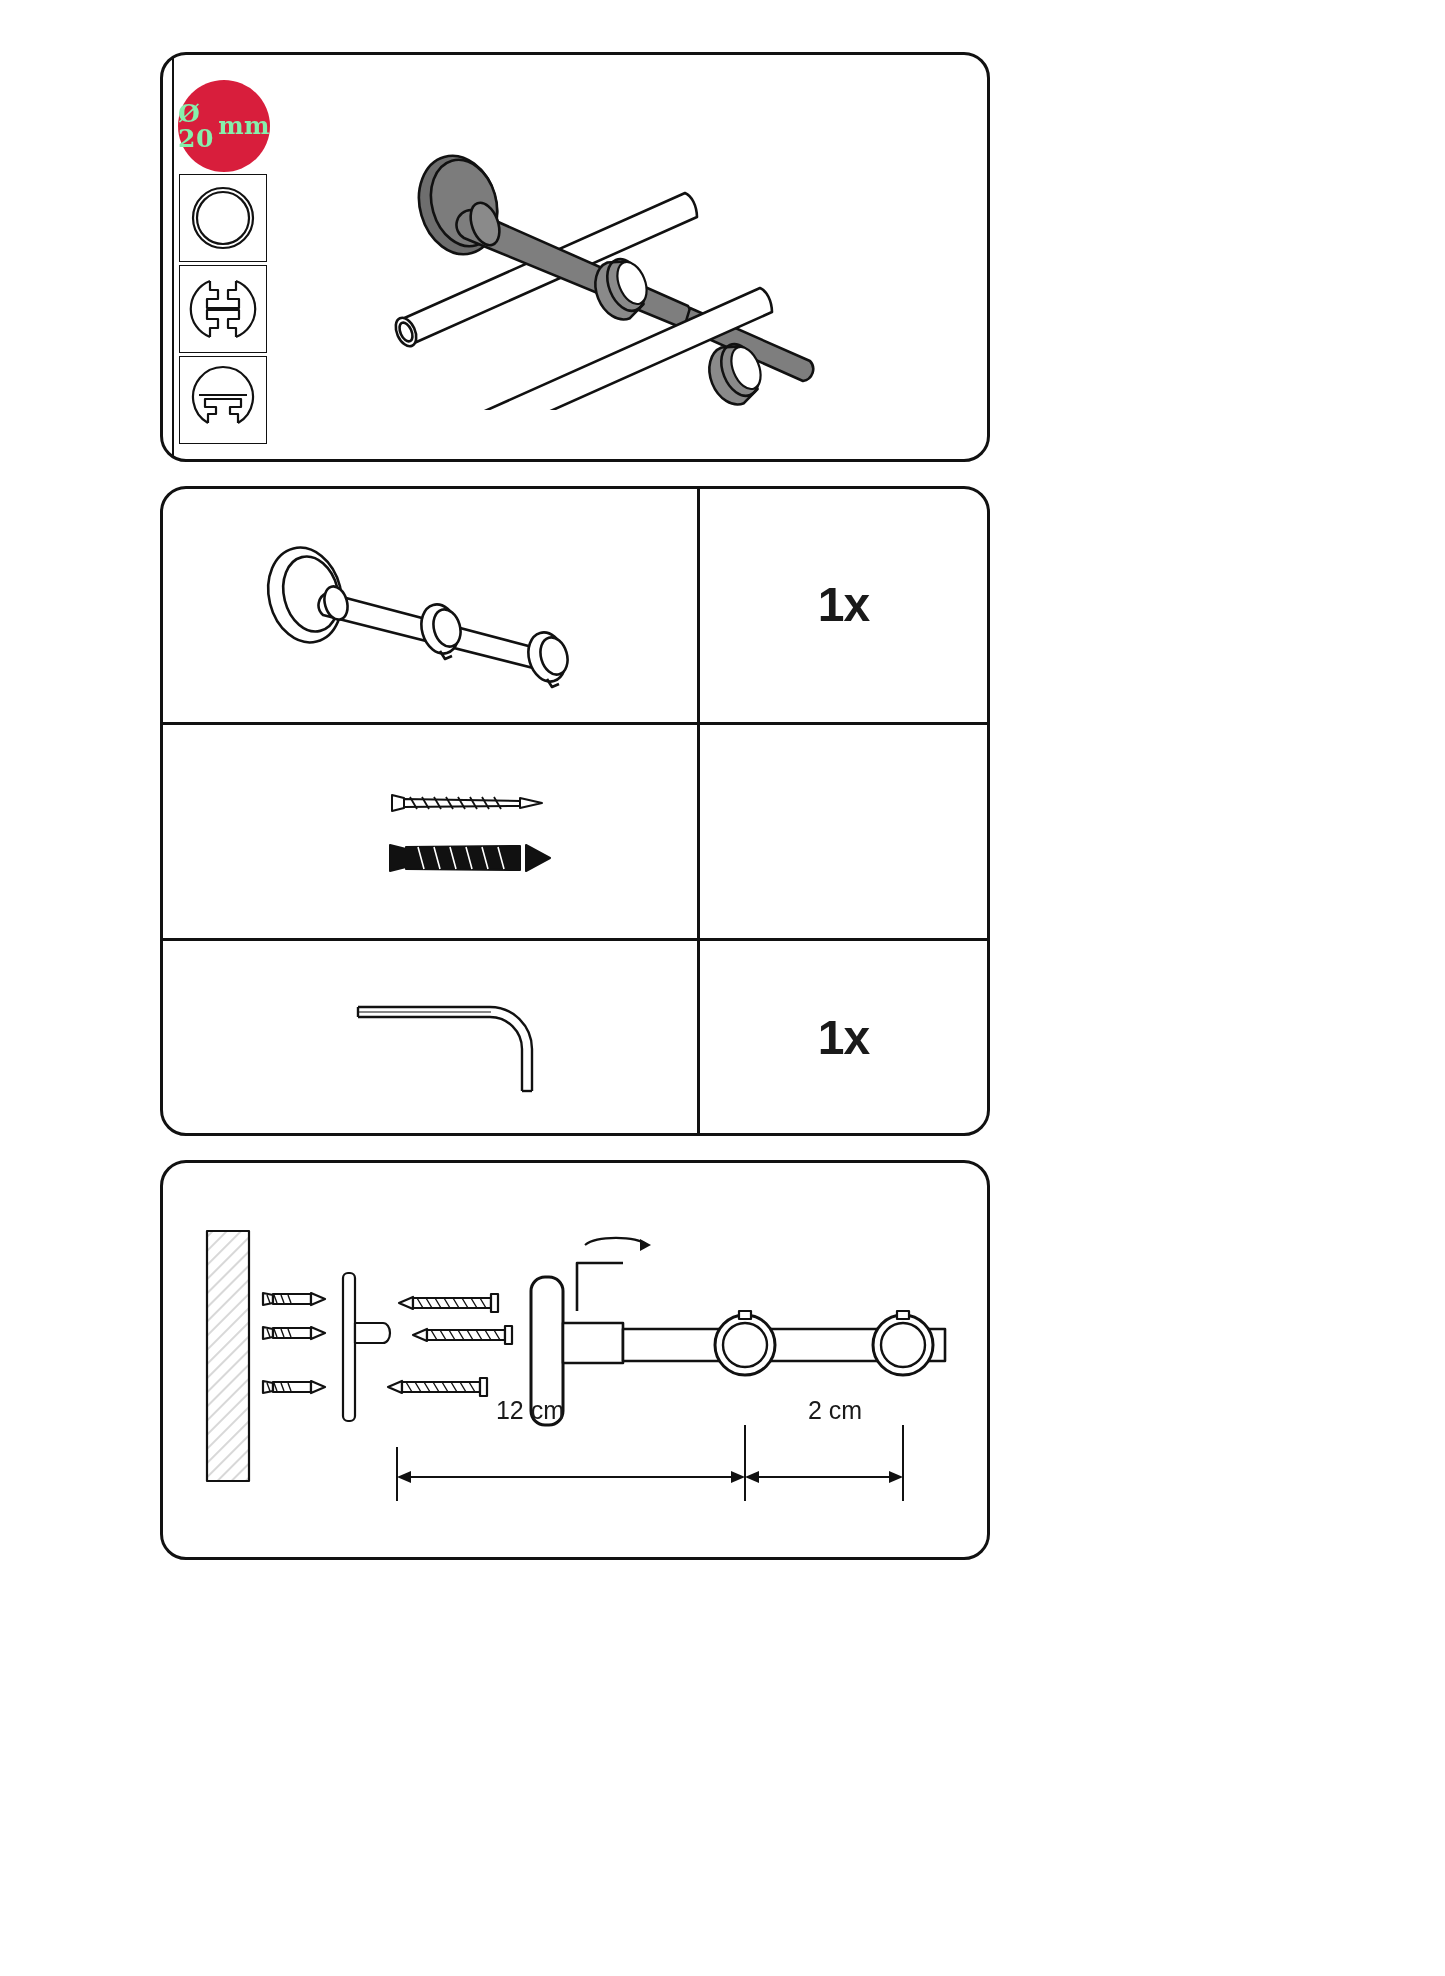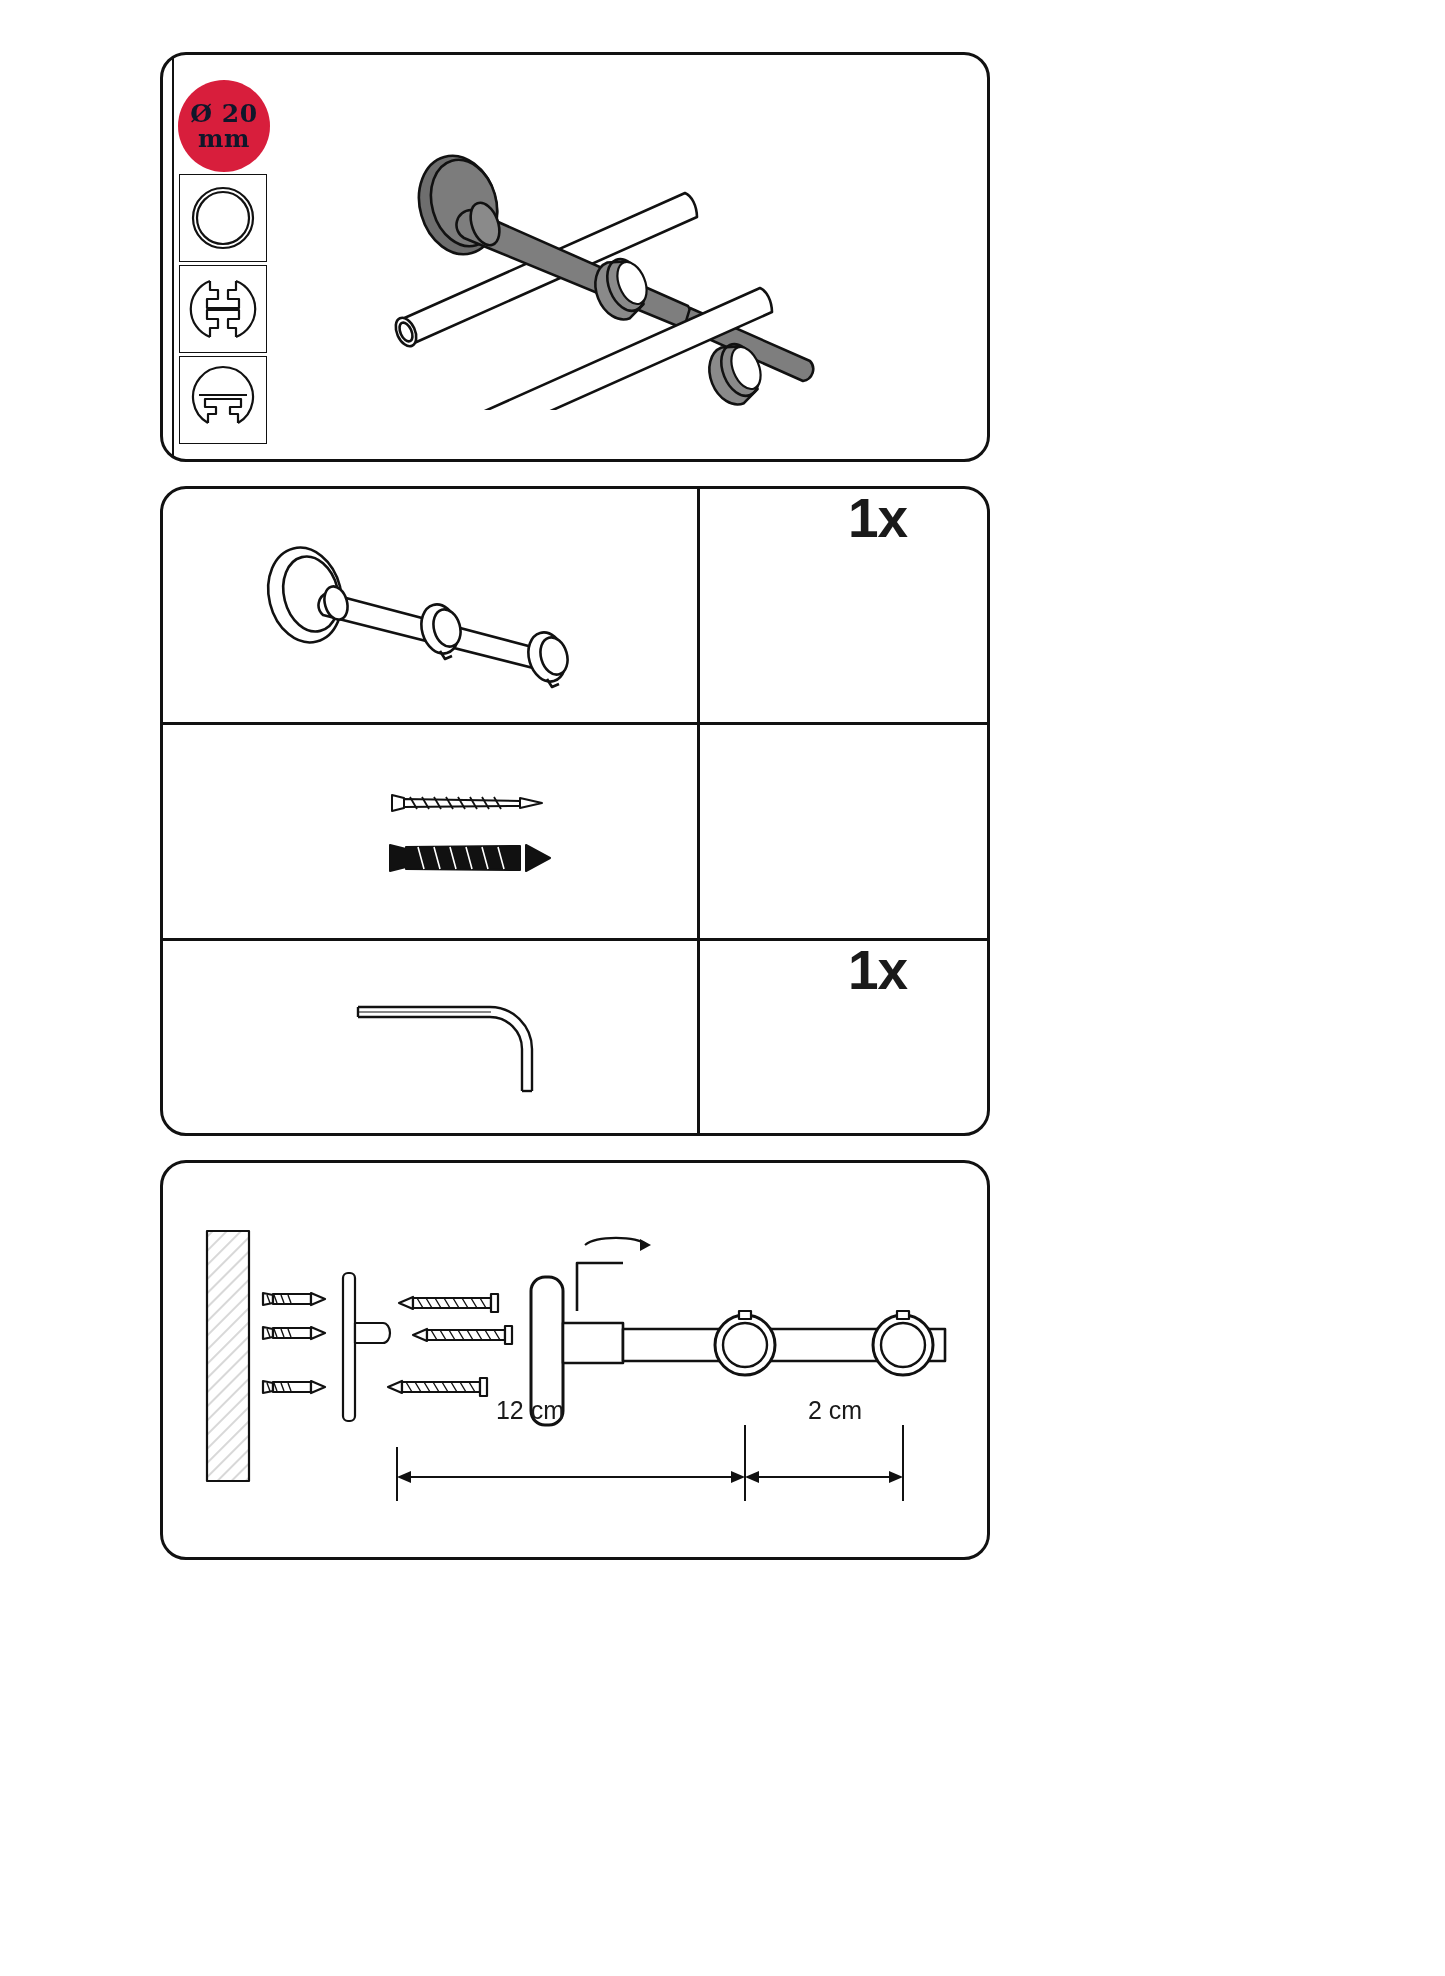--- a/index.html
+++ b/index.html
@@ -20,22 +20,22 @@
     box-sizing:border-box;
   }
   #panel-product{left:160px;  top:52px;  width:830px;  height:410px;}
   #panel-parts  {left:160px;  top:486px; width:830px;  height:650px;}
   #panel-install{left:160px;  top:1160px;width:830px;  height:400px;}
 
   
   .badge{
     position:absolute;left:178px;top:80px;width:92px;height:92px;
     border-radius:50%;
-    display:flex;flex-direction:column;align-items:center;justify-content:center;
-    color:#0f172a;
+    display:flex;flex-direction:row;align-items:center;justify-content:center;
+    color:#86efac;
     font-family:"DejaVu Serif", serif;
     font-weight:bold;
     line-height:1.02;
     letter-spacing:.5px;
   }
   .badge .b1{font-size:25px;}
   .badge .b2{font-size:24px;}
 
   
   .icon-box{
@@ -52,25 +52,24 @@
     position:absolute;left:172px;top:56px;width:0;height:402px;
     border-left:2.5px solid #111;
   }
 
   
   .grid-h{position:absolute;left:0;height:0;border-top:3px solid #111;}
   .grid-v{position:absolute;top:0;width:0;border-left:3px solid #111;}
 
   .qty{
     position:absolute;
-    display:flex;align-items:flex-start;justify-content:center;
-    font-size:55px;font-weight:bold;
+    display:flex;align-items:center;justify-content:center;
+    font-size:48px;font-weight:bold;
     font-family:"Liberation Sans", sans-serif;
     letter-spacing:-1px;
-    margin-left:34px;
   }
 
   .dim-label{
     position:absolute;
     font-size:25px;
     font-family:"Liberation Sans", sans-serif;
     text-align:center;
   }
 
   svg{display:block;overflow:visible;}

